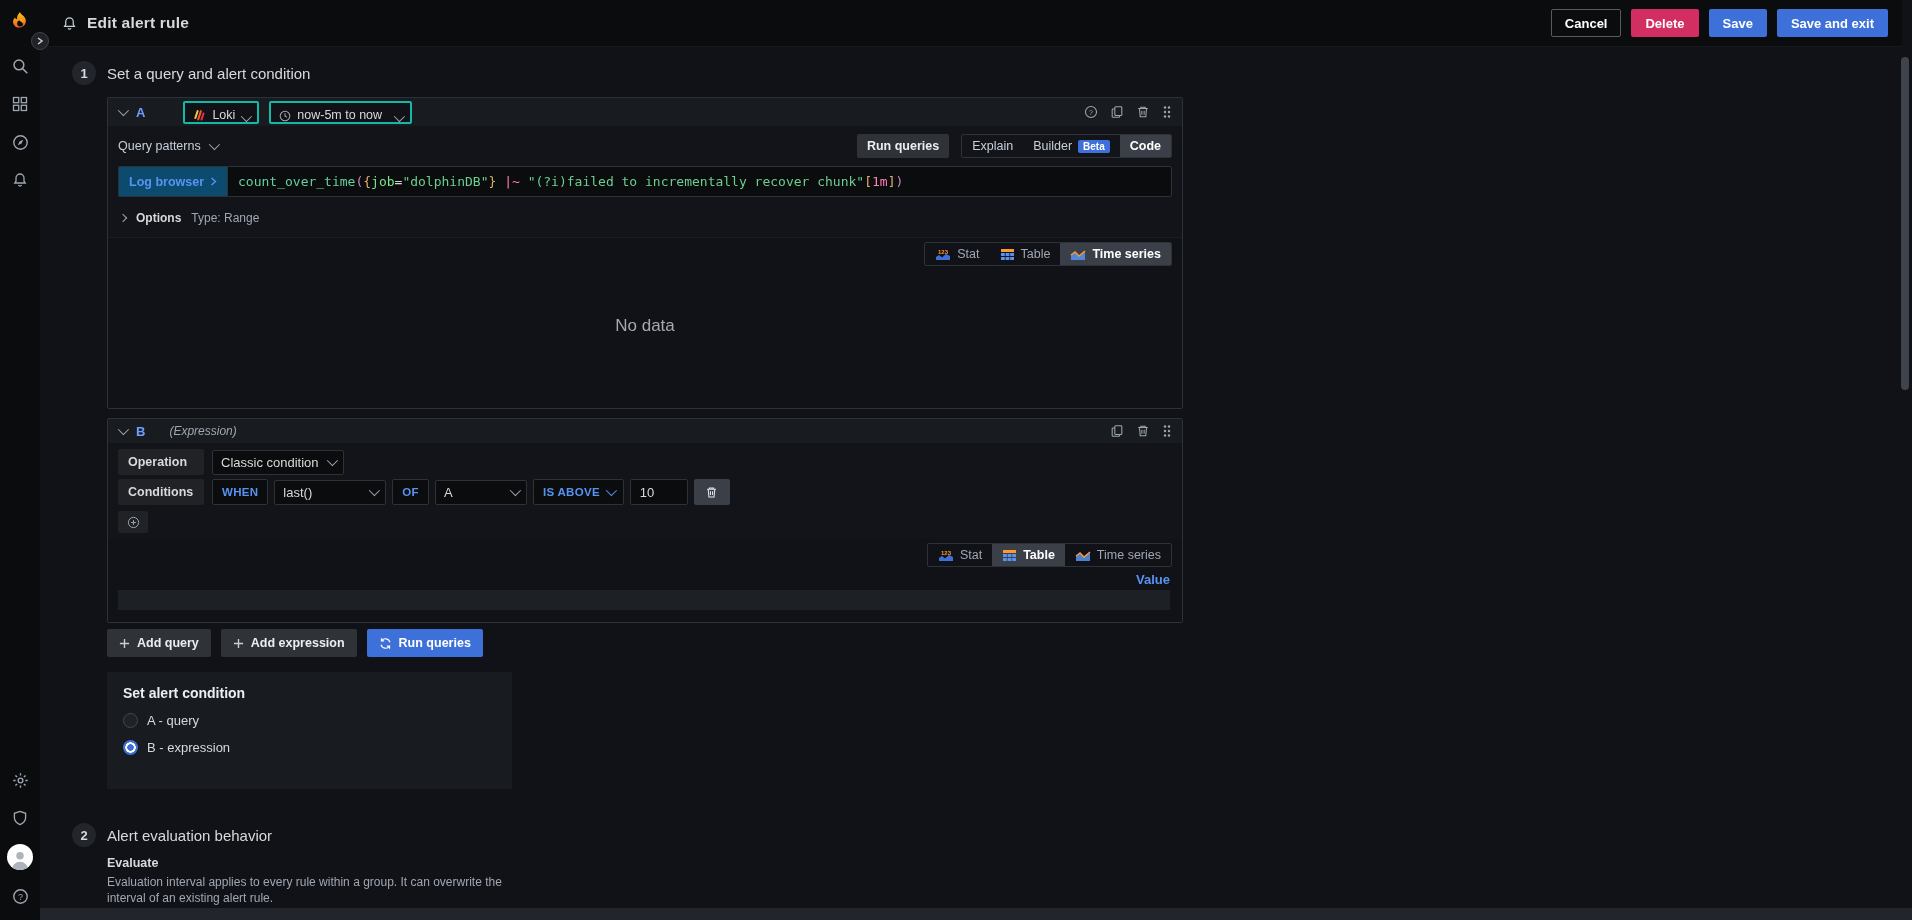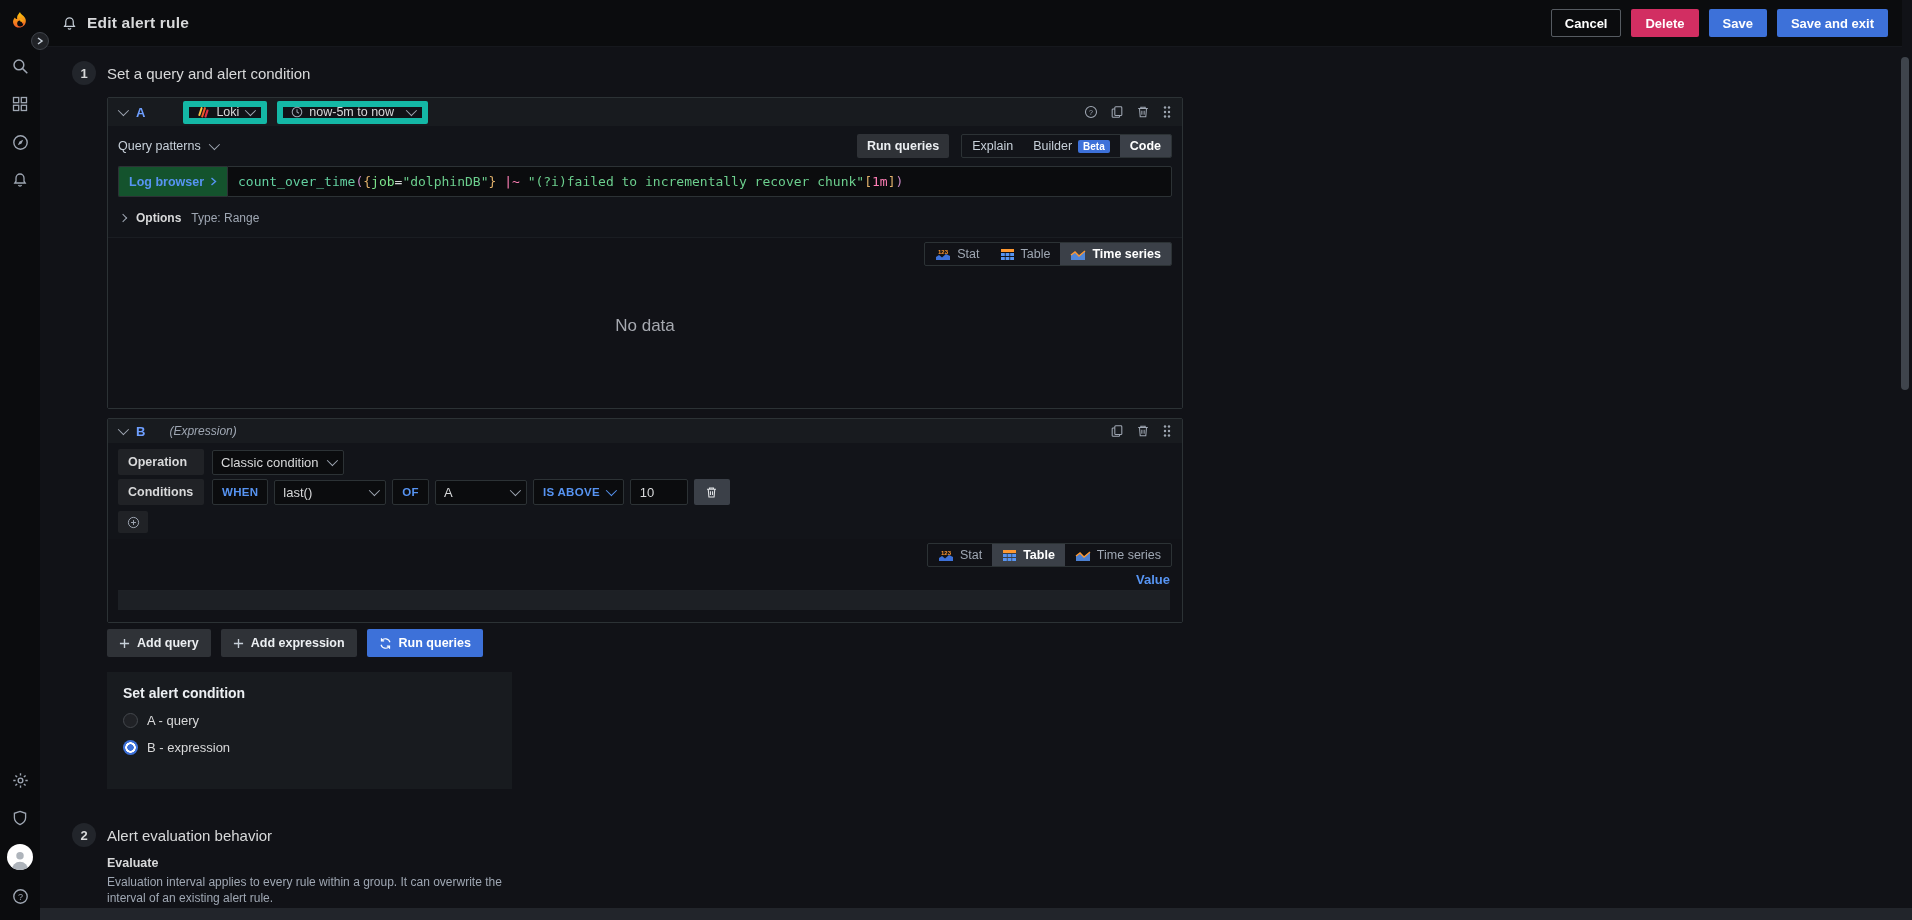--- a/index.html
+++ b/index.html
@@ -36,41 +36,41 @@
   .step-head { display:flex; align-items:center; gap:11px; margin-top:14px; }
   .step-num { width:24px; height:24px; border-radius:50%; background:#22252b; color:#d8d9da;
     display:flex; align-items:center; justify-content:center; font-size:13px; font-weight:700; }
   .step-title { font-size:15px; color:#d8d9da; }
 
   .panel { width:1076px; margin-left:35px; border:1px solid #2c3235; border-radius:2px; background:#111217; }
   .panelA { margin-top:12px; height:312px; display:flex; flex-direction:column; }
   .panelB { margin-top:9px; height:205px; display:flex; flex-direction:column; }
 
   .panel-head { height:28px; background:#181b1f; display:flex; align-items:center; gap:10px; padding:0 10px; flex:none; }
-  .pick-box { height:23px; background:#111217; border:6px solid #14b8a6; border-radius:2px;
-    display:inline-flex; align-items:center; gap:6px; padding:0 8px; font-size:12.5px; color:#d8d9da; cursor:pointer; }
+  .pick-box { height:23px; background:#111217; border:2px solid #14b8a6; border-radius:2px;
+    display:inline-flex; align-items:flex-end; gap:6px; padding:0 8px; font-size:12.5px; color:#d8d9da; cursor:pointer; }
   .ref-letter { color:#6e9fff; font-weight:700; font-size:13px; }
   .expr-tag { color:#9fa7b3; font-style:italic; font-size:12px; margin-left:14px; }
   .head-icons { margin-left:auto; display:flex; align-items:center; gap:12px; color:#9fa7b3; }
   .head-icons .hic { cursor:pointer; display:flex; }
 
   .editor { background:#121419; padding:8px 10px 6px 10px; flex:none; }
   .row-between { display:flex; align-items:center; justify-content:space-between; }
   .qp { display:flex; align-items:center; gap:8px; color:#c7d0d9; font-size:12.5px; cursor:pointer; }
   .right-tools { display:flex; align-items:center; gap:12px; }
   .btn-sec { height:24px; padding:0 10px; background:#2f3237; border-radius:2px; color:#eceff2;
     font-size:12.5px; font-weight:600; display:inline-flex; align-items:center; cursor:pointer; }
   .mode-group { display:flex; align-items:center; height:24px; border:1px solid #2c3235; border-radius:2px; overflow:hidden; }
   .mode-item { height:100%; padding:0 10px; display:flex; align-items:center; gap:6px; font-size:12.5px;
     color:#c7d0d9; cursor:pointer; }
   .mode-item.active { background:#3b4048; color:#fff; font-weight:600; }
   .beta { background:#3d71d9; color:#fff; font-size:10px; font-weight:700; padding:1px 5px; border-radius:2px; }
 
   .query-row { display:flex; margin-top:8px; }
-  .logb { height:31px; background:#14532d; border:1px solid #2c3235; border-right:none; border-radius:2px 0 0 2px;
+  .logb { height:31px; background:#0c4a6e; border:1px solid #2c3235; border-right:none; border-radius:2px 0 0 2px;
     display:flex; align-items:center; gap:6px; padding:0 10px; color:#5794f2; font-size:12.5px; font-weight:600; cursor:pointer; }
   .code-box { flex:1; height:31px; background:#0b0c0e; border:1px solid #2c3235; border-radius:0 2px 2px 0;
     display:flex; align-items:center; padding:0 10px; font-family:"DejaVu Sans Mono","Liberation Mono",monospace; font-size:13px; white-space:pre; cursor:text;text-align:right; }
   .tok-fn{color:#63d0a0;} .tok-paren{color:#c586c0;} .tok-brace{color:#e0b06a;} .tok-label{color:#7ce38b;}
   .tok-plain{color:#d8d9da;} .tok-str{color:#6ccf8e;} .tok-op{color:#ff7eb6;} .tok-dur{color:#ff7eb6;}
 
   .options-row { display:flex; align-items:center; gap:10px; margin-top:10px; padding:4px 2px 6px 2px; color:#9fa7b3; font-size:12px; }
   .options-row .opt-label { color:#d8d9da; font-weight:700; cursor:pointer; }
 
   .preview { position:relative; flex:1; background:#111217; border-top:1px solid #1a1d22; }

